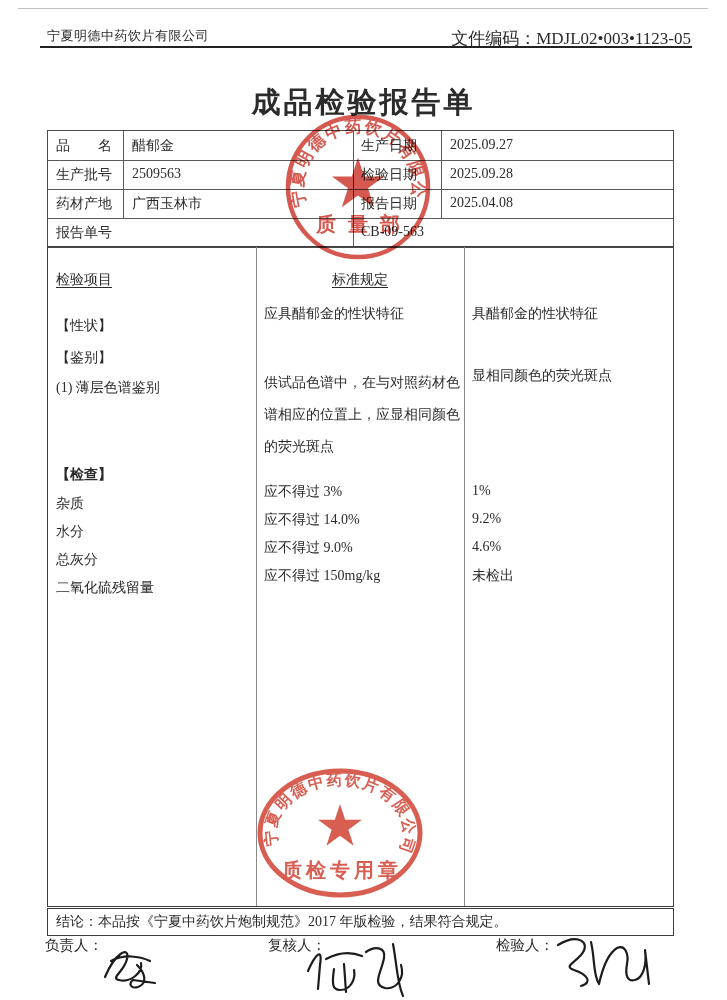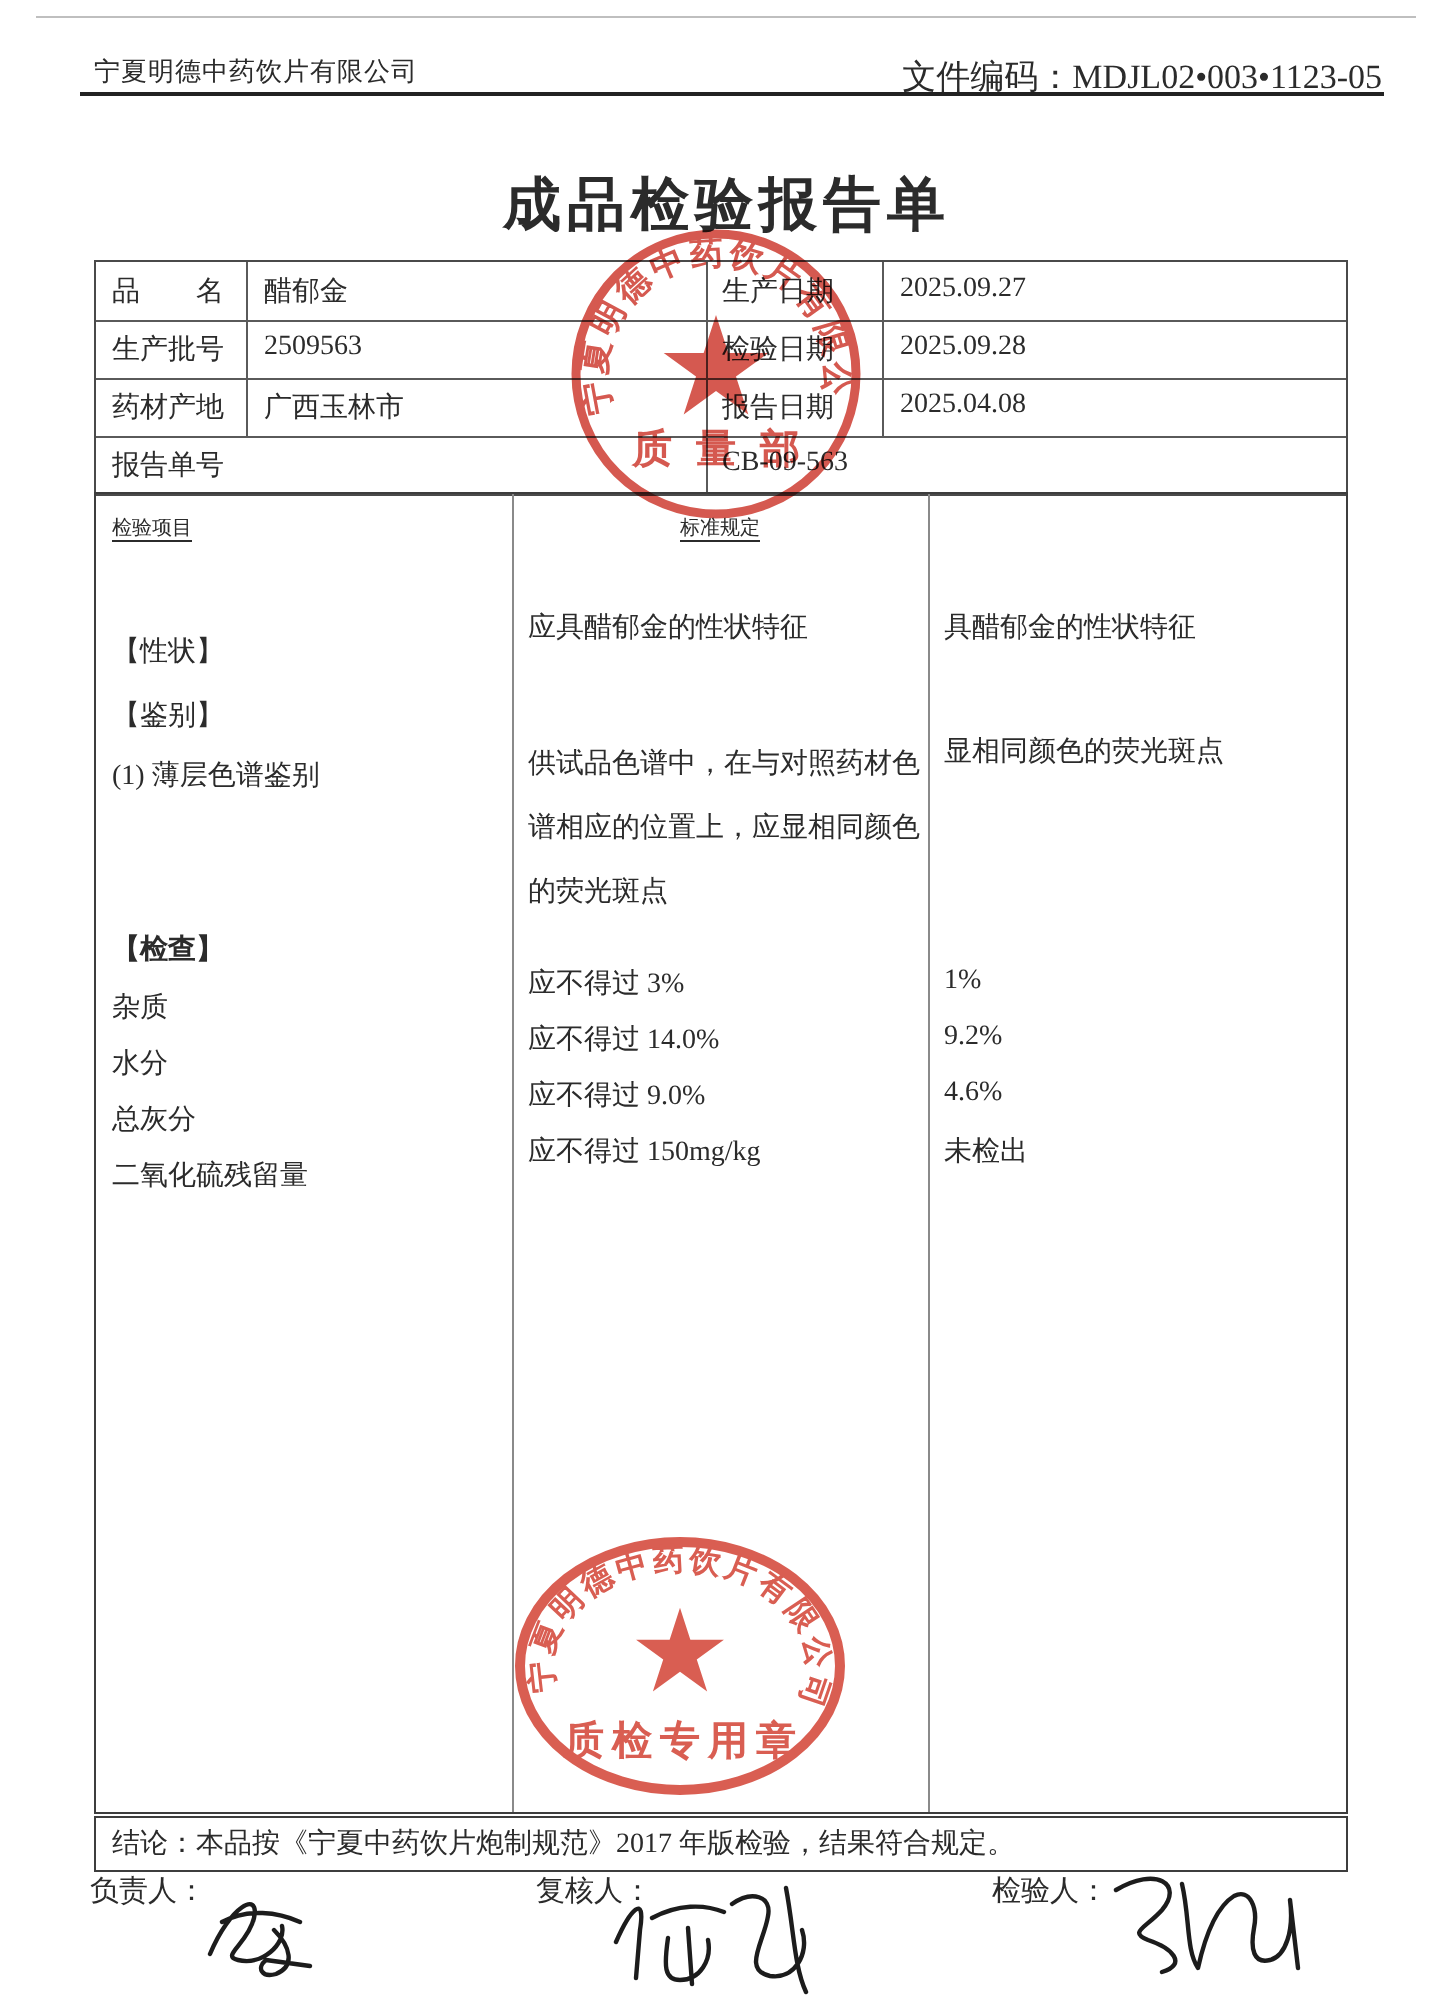--- a/index.html
+++ b/index.html
@@ -18,21 +18,21 @@
   .info .vline{position:absolute;top:0;width:1px;background:#5a5a5a;}
   .i-h1{top:29px;} .i-h2{top:58px;} .i-h3{top:87px;}
   .i-v1{left:75px;height:87px;} .i-v2{left:305px;height:116px;} .i-v3{left:393px;height:87px;}
   .cell{position:absolute;font-size:14px;white-space:nowrap;}
   .ir1{top:6px;} .ir2{top:35px;} .ir3{top:64px;} .ir4{top:93px;}
   .ic1{left:8px;} .ic2{left:84px;} .ic3{left:313px;} .ic4{left:402px;}
   
   .mtab{position:absolute;left:47px;top:246px;width:625px;height:659px;border:1px solid #3d3d3d;}
   .mtab .vline{position:absolute;top:0;height:100%;width:1px;background:#8a8a8a;}
   .m-v1{left:208px;} .m-v2{left:416px;}
-  .mh{position:absolute;top:10px;font-size:10px;text-decoration:underline;text-underline-offset:3px;}
+  .mh{position:absolute;top:24px;font-size:14px;text-decoration:underline;text-underline-offset:3px;}
   .mh1{left:8px;} .mh2{left:208px;width:208px;text-align:center;} .mh3{left:416px;width:209px;text-align:center;}
   .mc{position:absolute;font-size:14px;white-space:nowrap;}
   .col1{left:8px;margin-top:12px;} .col2{left:216px;} .col3{left:424px;}
   .r-xz{top:58px;} .r-jb{top:90px;} .r-bc{top:120px;} .r-jc{top:207px;font-weight:bold;}
   .r-zz{top:236px;} .r-sf{top:264px;} .r-hf{top:292px;} .r-so2{top:320px;}
   .std-block{white-space:normal;width:198px;line-height:32px;}
   
   .concl{position:absolute;left:47px;top:908px;width:625px;height:26px;border:1px solid #3d3d3d;}
   .concl .txt{position:absolute;left:8px;top:4px;font-size:14px;white-space:nowrap;}
   .signer{position:absolute;top:936px;font-size:14.5px;}

